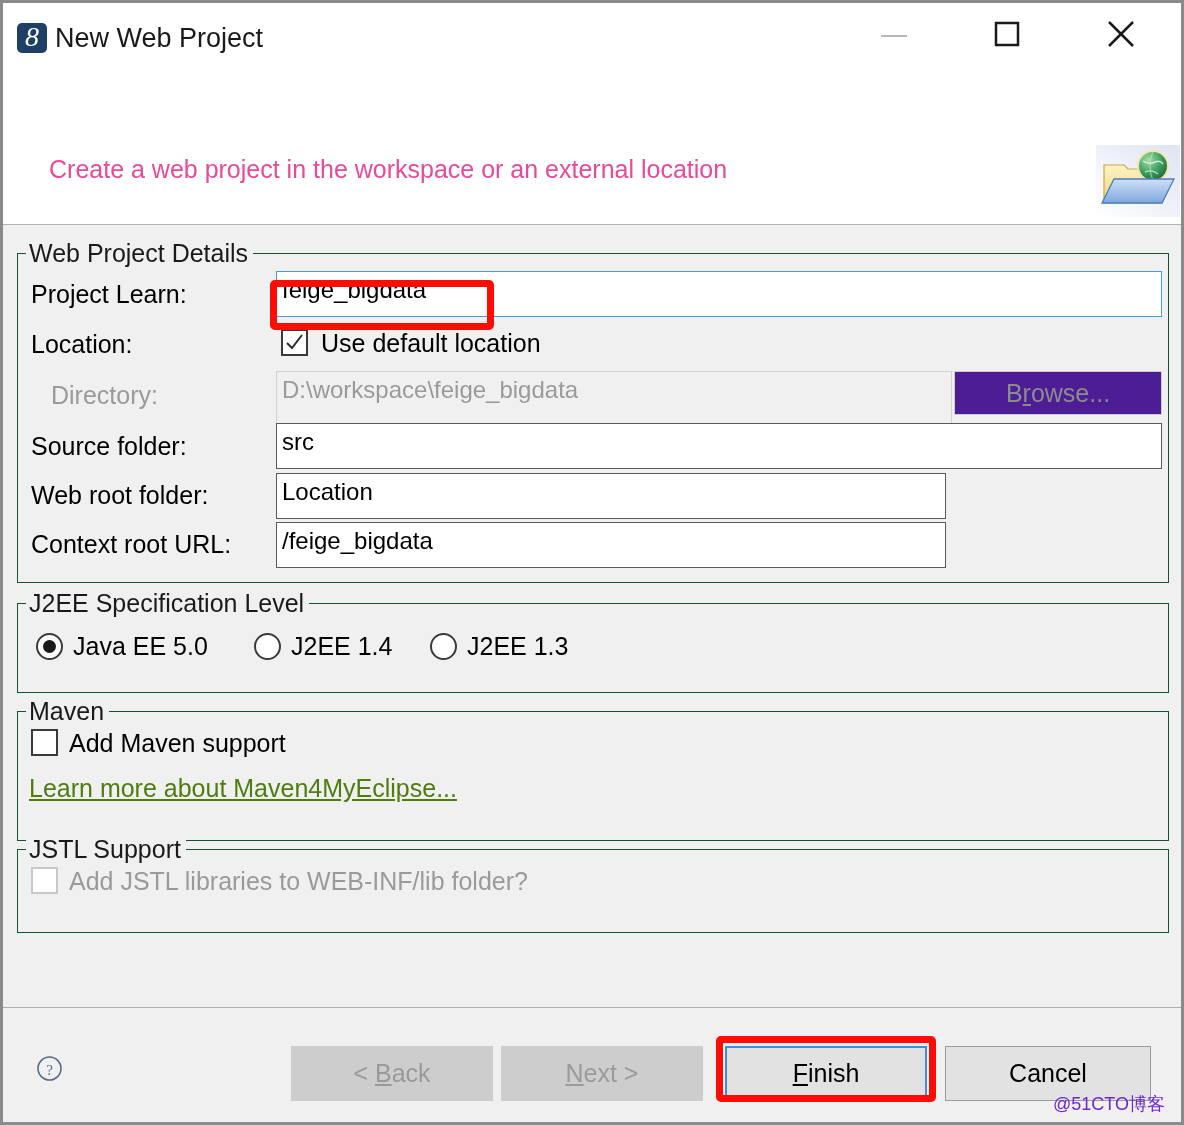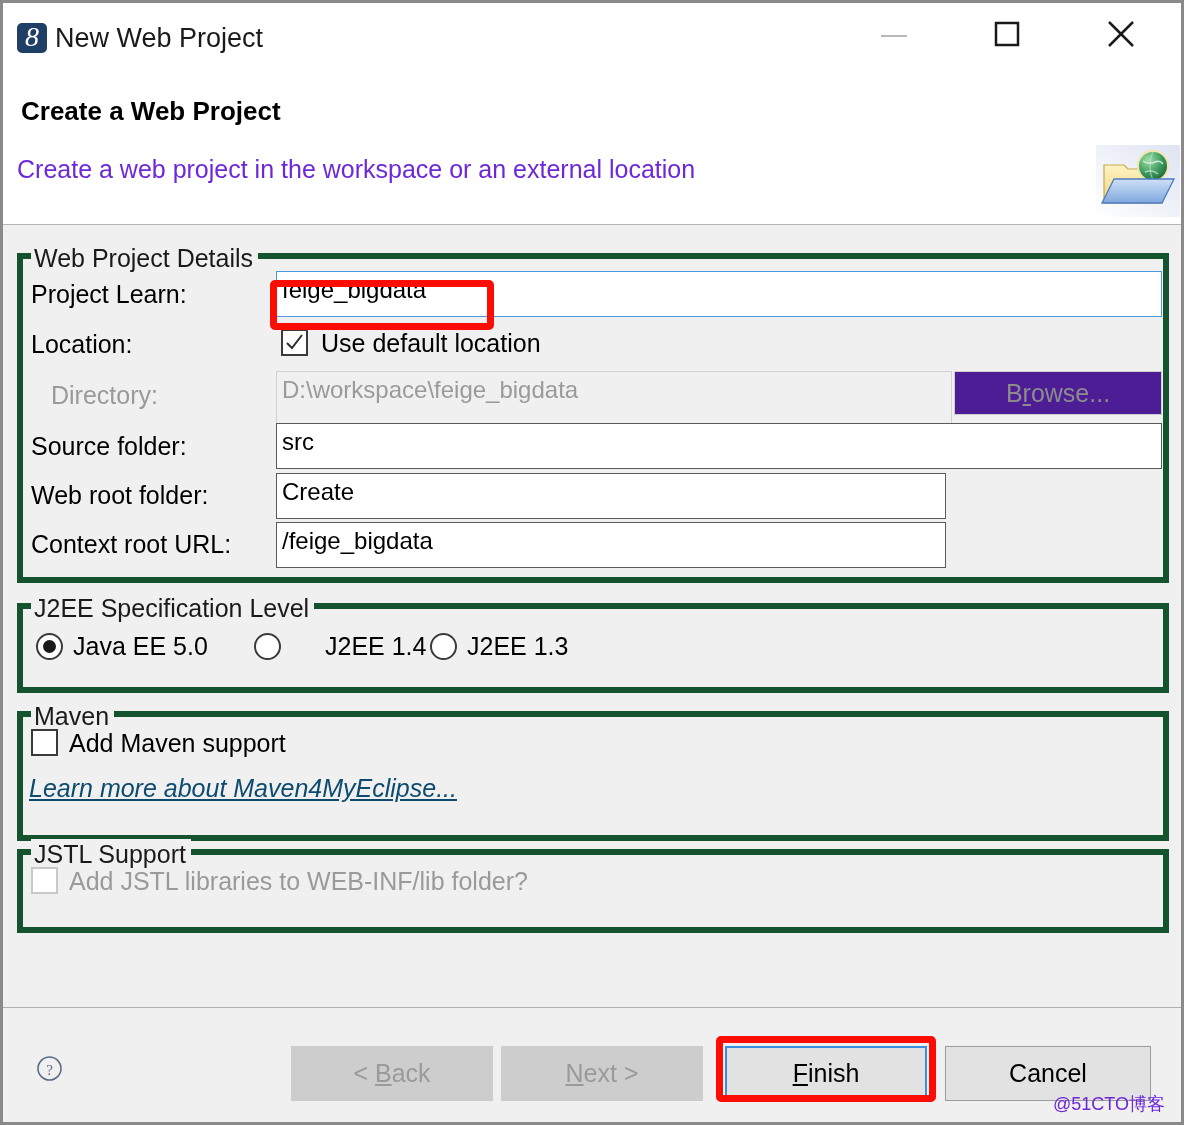--- a/index.html
+++ b/index.html
@@ -85,23 +85,23 @@
   .header-title {
     position: absolute;
     left: 18px; top: 27px;
     font-size: 26px;
     font-weight: bold;
     color: #000000;
     white-space: nowrap;
   }
   .header-desc {
     position: absolute;
-    left: 14px; top: 86px;
-    font-size: 25px;
-    color: #6d28d9;
+    left: 46px; top: 86px;
+    font-size: 25px;
+    color: #ec4899;
     white-space: nowrap;
     text-align: center;
   }
   .header-graphic {
     position: absolute;
     left: 1093px; top: 76px;
     width: 84px; height: 72px;
   }
 
   
@@ -110,21 +110,21 @@
     left: 0; top: 222px;
     width: 1178px;
     height: 782px;
     background: #f0f0f0;
   }
 
   
   .group {
     position: absolute;
     box-sizing: border-box;
-    border: 6px solid #14532d;
+    border: 1px solid #14532d;
   }
   .group-legend {
     position: absolute;
     top: -16px;
     left: 8px;
     padding: 0 5px 0 3px;
     background: #f0f0f0;
     font-size: 25px;
     color: #1a1a1a;
     white-space: nowrap;
@@ -201,26 +201,25 @@
     border: 1px solid #cdcdcd;
     color: #8c8c8c;
     font-size: 25px;
     text-align: center;
     line-height: 42px;
   }
 
   .link {
     position: absolute;
     font-size: 25px;
-    color: #0c4a6e;
+    color: #4d7c0f;
     text-decoration: underline;
     white-space: nowrap;
     line-height: 30px;
     cursor: pointer;
-    font-style: italic;
   }
 
   
   .footer {
     position: absolute;
     left: 0; top: 1004px;
     width: 1178px;
     height: 115px;
     background: #f0f0f0;
     border-top: 1px solid #b0b0b0;
@@ -305,21 +304,20 @@
     </div>
     <div class="winbtn btn-close">
       <svg width="46" height="40">
         <line x1="11" y1="6" x2="35" y2="30" stroke="#1a1a1a" stroke-width="2.5"></line>
         <line x1="35" y1="6" x2="11" y2="30" stroke="#1a1a1a" stroke-width="2.5"></line>
       </svg>
     </div>
   </div>
 
   <div class="header">
-    <div class="header-title">Create a Web Project</div>
     <div class="header-desc">Create a web project in the workspace or an external location</div>
     <div class="header-graphic">
       <svg width="84" height="72" viewBox="0 0 84 72">
         <defs>
           <linearGradient id="bgfade" x1="0" y1="1" x2="1" y2="0">
             <stop offset="0%" stop-color="#ffffff"></stop>
             <stop offset="100%" stop-color="#dfe4f2"></stop>
           </linearGradient>
           <linearGradient id="folderback" x1="0" y1="0" x2="0" y2="1">
             <stop offset="0%" stop-color="#fdf3c6"></stop>
@@ -364,36 +362,36 @@
     <div class="flabel" style="left:318px; top:103px;">Use default location</div>
 
     <div class="flabel dim" style="left:48px; top:155px;">Directory:</div>
     <div class="finput readonly" style="left:273px; top:146px; width:676px; height:56px;">D:\workspace\feige_bigdata</div>
     <div class="browse-btn" style="left:951px; top:146px; width:208px; height:44px;">B<span class="mnem">r</span>owse...</div>
 
     <div class="flabel" style="left:28px; top:206px;">Source folder:</div>
     <div class="finput" style="left:273px; top:198px; width:886px; height:46px;">src</div>
 
     <div class="flabel" style="left:28px; top:255px;">Web root folder:</div>
-    <div class="finput" style="left:273px; top:248px; width:670px; height:46px;">Create</div>
+    <div class="finput" style="left:273px; top:248px; width:670px; height:46px;">Location</div>
 
     <div class="flabel" style="left:28px; top:304px;">Context root URL:</div>
     <div class="finput" style="left:273px; top:297px; width:670px; height:46px;">/feige_bigdata</div>
 
     <div class="group" id="grp-j2ee">
       <div class="group-legend">J2EE Specification Level</div>
     </div>
 
     <div class="radio" style="left:33px; top:408px;">
       <div class="dot"></div>
     </div>
     <div class="flabel" style="left:70px; top:406px;">Java EE 5.0</div>
 
     <div class="radio" style="left:251px; top:408px;"></div>
-    <div class="flabel" style="left:288px; top:406px;margin-left:34px;">J2EE 1.4</div>
+    <div class="flabel" style="left:288px; top:406px;">J2EE 1.4</div>
 
     <div class="radio" style="left:427px; top:408px;"></div>
     <div class="flabel" style="left:464px; top:406px;">J2EE 1.3</div>
 
     <div class="group" id="grp-maven">
       <div class="group-legend">Maven</div>
     </div>
 
     <div class="cbox" style="left:28px; top:504px;"></div>
     <div class="flabel" style="left:66px; top:503px;">Add Maven support</div>

